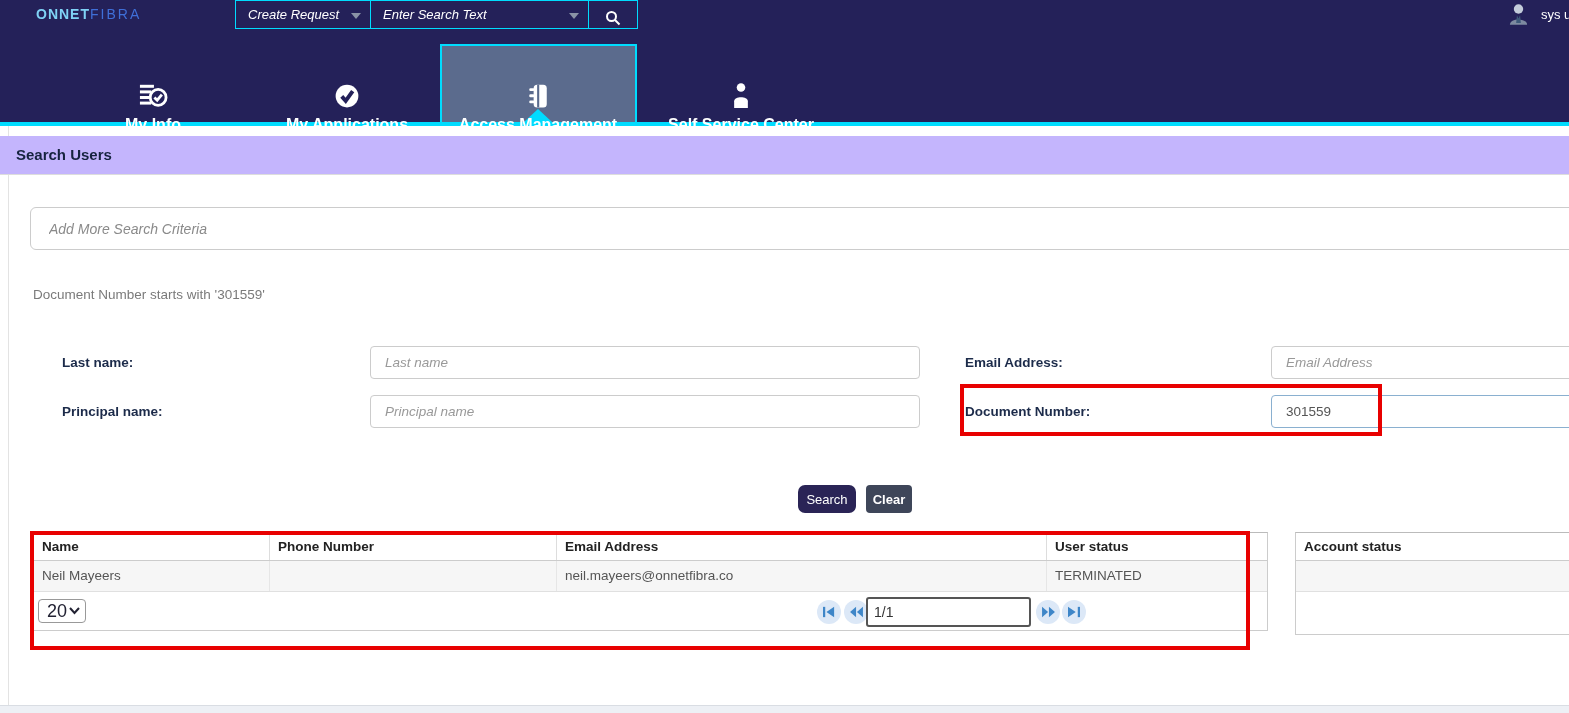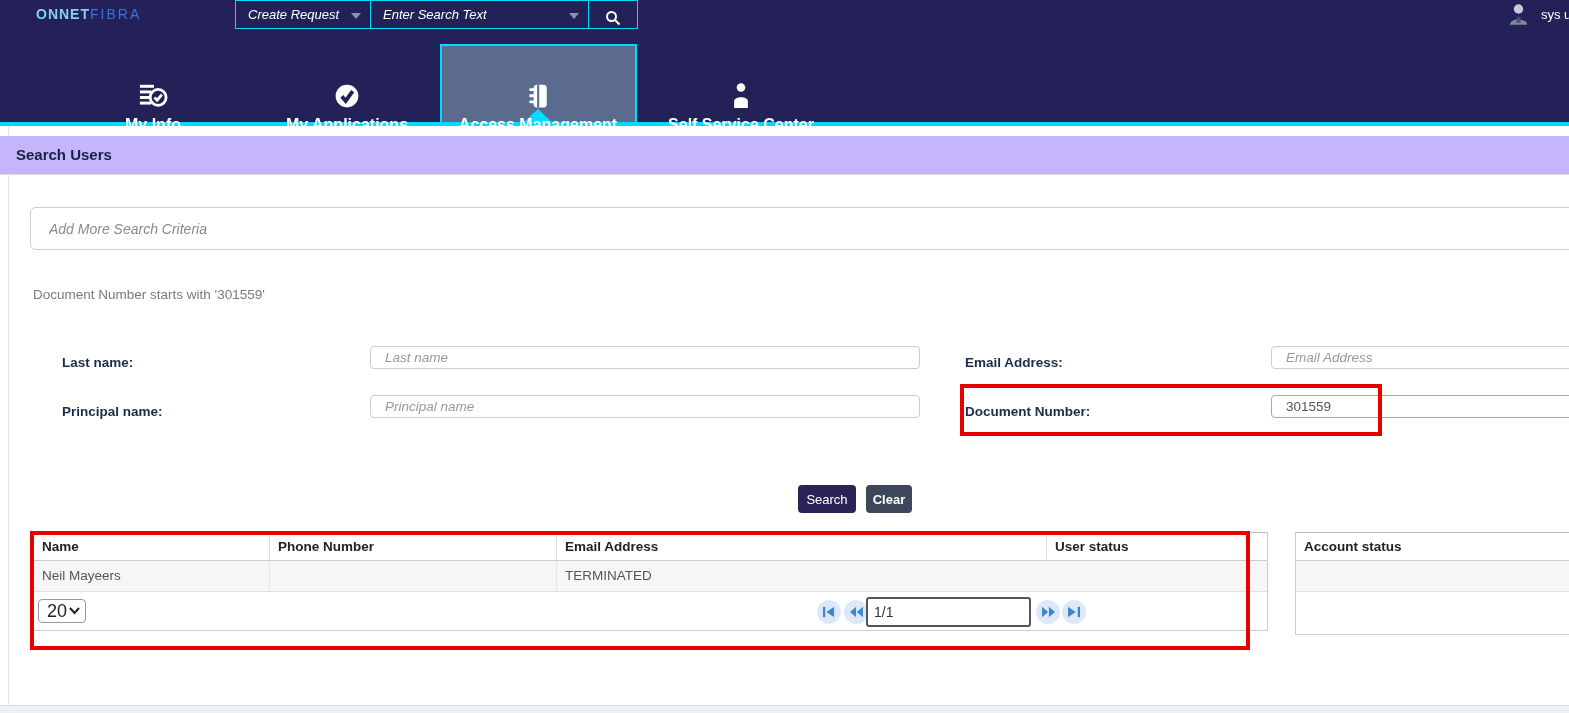--- a/index.html
+++ b/index.html
@@ -46,29 +46,29 @@
 
   
   .add-criteria { position:absolute; left:30px; top:207px; width:1546px; height:43px;
     border:1px solid #ccc; border-radius:6px; padding-left:18px; font-size:14px; color:#333;
     font-family:"Liberation Sans",sans-serif; outline:none; }
   .add-criteria::placeholder { font-style:italic; color:#8a8a8a; }
   .criteria-text { position:absolute; left:33px; top:287px; font-size:13.5px; color:#7a7a7a; }
 
   
   .flabel { position:absolute; font-size:13.5px; font-weight:bold; color:#1c2b4a; }
-  .finput { position:absolute; height:23px; border:1px solid #ccc; border-radius:4px;
+  .finput { position:absolute; height:33px; border:1px solid #ccc; border-radius:4px;
     padding-left:14px; font-size:13.5px; color:#555; outline:none; background:#fff;
     font-family:"Liberation Sans",sans-serif; }
   .finput::placeholder { font-style:italic; color:#999; }
   .finput-doc { border:1px solid #8ab0d0; }
 
   .btn { position:absolute; top:485px; height:28px; border:none; border-radius:4px;
     color:#fff; font-size:13px; cursor:pointer; font-family:"Liberation Sans",sans-serif; }
-  .btn-search { left:798px; width:58px; background:#2a2456; }
+  .btn-search { left:798px; width:58px; background:#2a2456;border-radius:7px; }
   .btn-clear { left:866px; width:46px; background:#3e4659;font-weight:bold; }
 
   
   .anno { position:absolute; border:4px solid #e80000; z-index:20; pointer-events:none; }
   .anno-doc { left:960px; top:384px; width:422px; height:52px; }
   .anno-table { left:30px; top:531px; width:1220px; height:119px; }
 
   
   .tbl-frame { position:absolute; left:33px; top:532px; width:1235px; height:99px;
     border:1px solid #ccc; border-top:1px solid #bbb; background:#fff; }
@@ -215,20 +215,21 @@
   <div class="tbl-frame">
     <div class="tbl-head">
       <div class="th">Name</div>
       <div class="th">Phone Number</div>
       <div class="th">Email Address</div>
       <div class="th">User status</div>
     </div>
     <div class="tbl-row">
       <div class="td">Neil Mayeers</div>
       <div class="td"></div>
+      <div class="td">neil.mayeers@onnetfibra.co</div>
       <div class="td">TERMINATED</div>
     </div>
   </div>
 
   <div class="tbl-right">
     <div class="th">Account status</div>
     <div class="td"></div>
   </div>
 
   <div class="pgsize">

